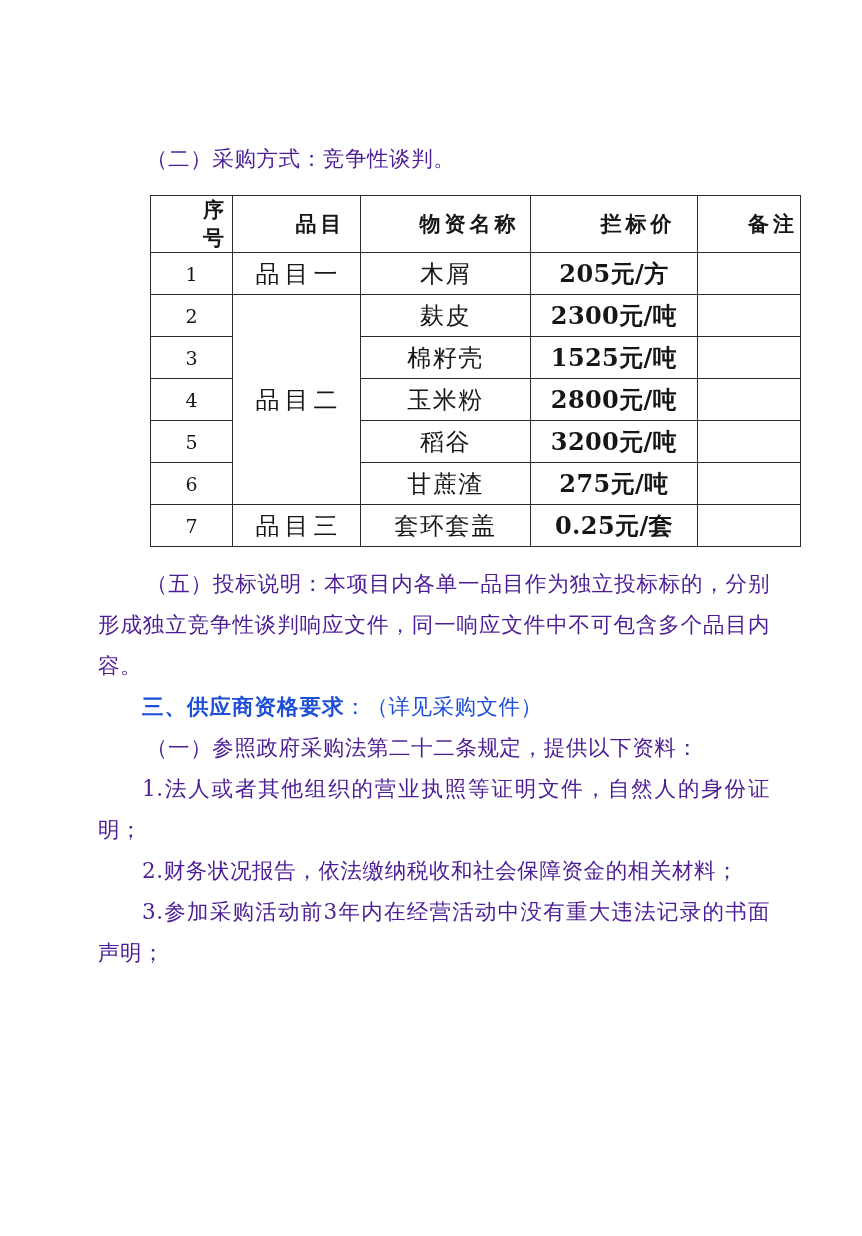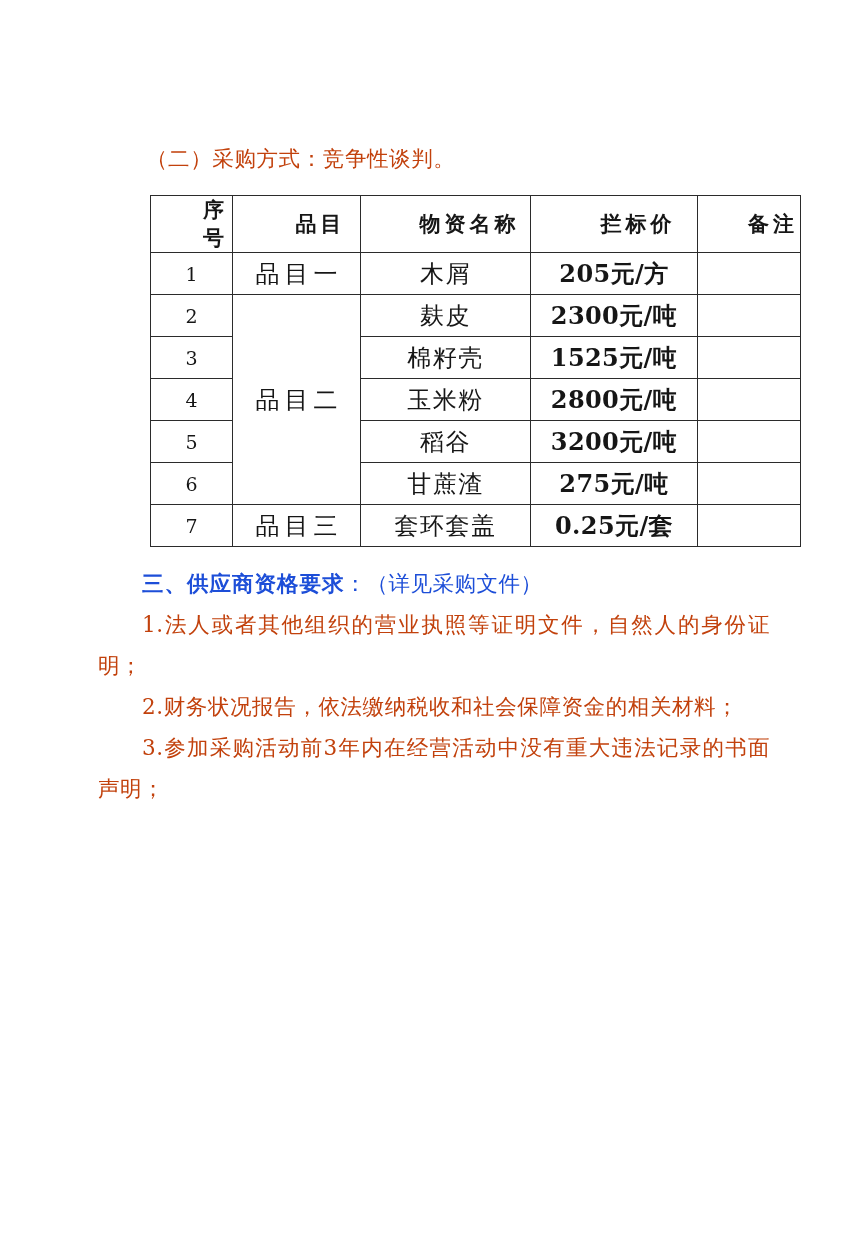--- a/index.html
+++ b/index.html
@@ -32,21 +32,21 @@
   }
 
   
   .para {
     font-size: 21.5px;
     line-height: 41px;
     letter-spacing: 0.6px;
     text-align: justify;
     text-justify: inter-ideograph;
     margin: 0;
-    color: #c2410c;
+    color: #4c1d95;
     font-family: "DejaVu Serif", "Liberation Serif", serif;
   }
   .indent2 {
     text-indent: 48px;
   }
   .indent-num {
     text-indent: 44px;
   }
   .heading {
     font-size: 21.5px;
@@ -193,25 +193,27 @@
             <td class="cat">品目三</td>
             <td>套环套盖</td>
             <td class="price">0.25元/套</td>
             <td class="remark"></td>
           </tr>
         </tbody>
       </table>
     </div>
 
 
+    <p class="para indent2">（五）投标说明：本项目内各单一品目作为独立投标标的，分别形成独立竞争性谈判响应文件，同一响应文件中不可包含多个品目内容。</p>
 
     <p class="heading">
       <span class="bold">三、供应商资格要求</span><span class="tail">：（详见采购文件）</span>
     </p>
 
+    <p class="para indent2">（一）参照政府采购法第二十二条规定，提供以下资料：</p>
 
     <p class="para indent-num">1.法人或者其他组织的营业执照等证明文件，自然人的身份证明；</p>
 
     <p class="para indent-num">2.财务状况报告，依法缴纳税收和社会保障资金的相关材料；</p>
 
     <p class="para indent-num">3.参加采购活动前3年内在经营活动中没有重大违法记录的书面声明；</p>
 
   </div>
 </div>
 

